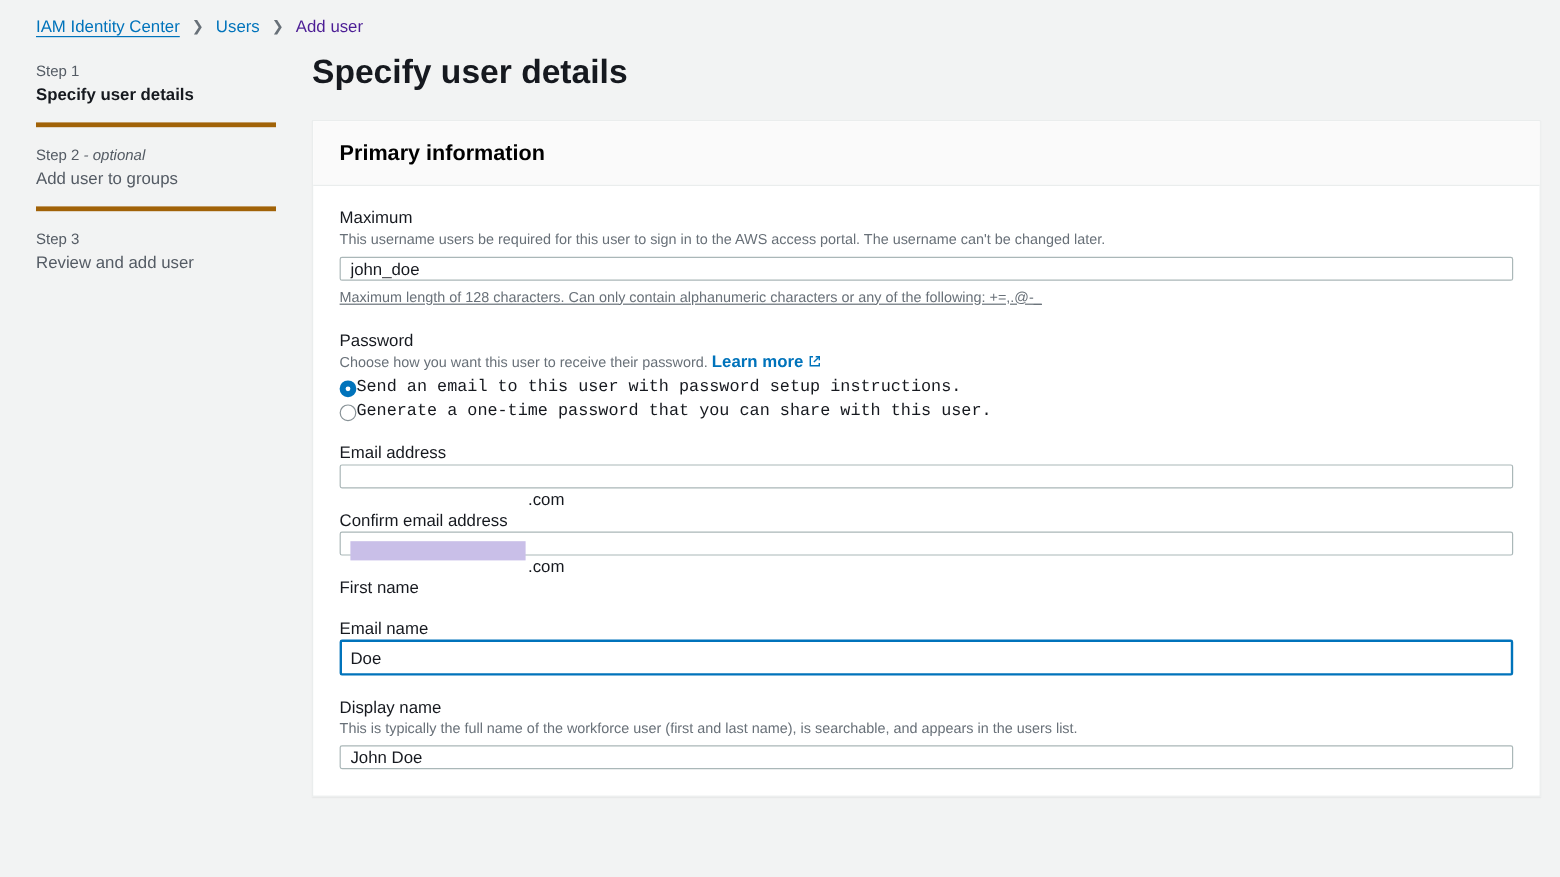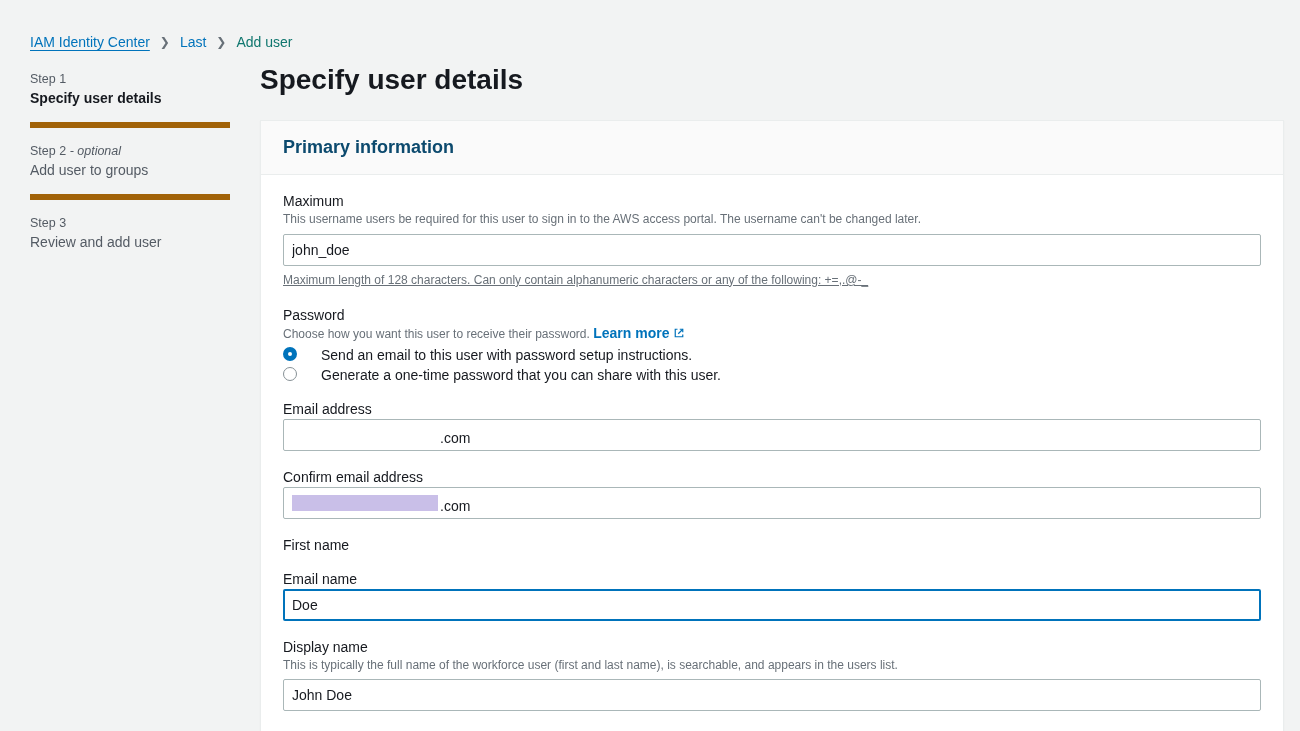--- a/index.html
+++ b/index.html
@@ -20,46 +20,45 @@
   }
 
   
   .breadcrumb {
     padding: 14px 20px 8px 30px;
     display: flex;
     align-items: center;
     gap: 10px;
     font-size: 14px;
     color: #545b64;
-    margin-top: 20px;
   }
   .breadcrumb .crumb { color: #0073bb; cursor: pointer; }
   .breadcrumb .crumb.current-link {
     text-decoration: underline;
     text-decoration-color: #0073bb;
     text-underline-offset: 3px;
   }
   .breadcrumb .chev { color: #687078; font-size: 12px; }
-  .breadcrumb .current { color: #0f766e; font-weight: 400; }
+  .breadcrumb .current { color: #4c1d95; font-weight: 400; }
 
   .body-wrap {
     display: flex;
     align-items: flex-start;
     padding: 0 0 0 30px;
   }
 
   
   .steps {
     width: 230px;
     padding: 14px 30px 0 0;
     flex-shrink: 0;
   }
   .step-block {
     padding: 0 0 16px 0;
-    border-bottom: 6px solid #a16207;
+    border-bottom: 4px solid #a16207;
     margin-bottom: 16px;
   }
   .step-block:last-child { border-bottom: none; }
   .step-num {
     font-size: 12.5px;
     color: #545b64;
     margin-bottom: 4px;
   }
   .step-num .optional { font-style: italic; }
   .step-title {
@@ -91,21 +90,21 @@
   }
   .panel-header {
     padding: 16px 22px;
     border-bottom: 1px solid #eaeded;
     background: #fafafa;
   }
   .panel-header h2 {
     margin: 0;
     font-size: 18px;
     font-weight: 700;
-    color: #0c4a6e;
+    color: #000000;
   }
   .panel-body {
     padding: 18px 22px 22px 22px;
   }
 
   .field { margin-bottom: 18px; }
   .field-label {
     font-size: 14px;
     font-weight: 400;
     color: #16191f;
@@ -119,41 +118,42 @@
   }
   .field-hint-below {
     font-size: 12px;
     color: #687078;
     margin-top: 6px;
     line-height: 1.4;
     text-decoration: underline;
   }
   .text-input {
     width: 100%;
-    height: 32px;
+    height: 20px;
     padding: 4px 8px;
     border: 1px solid #aab7b8;
     border-radius: 2px;
     font-size: 14px;
     color: #16191f;
     background: #ffffff;
     outline: none;
   }
   .text-input.focused {
     border: 2px solid #0073bb;
     padding: 13px 7px;
   }
 
   .radio-group { margin-top: 6px; }
   .radio-option {
     display: flex;
-    align-items: flex-start;
-    gap: 24px;
+    align-items: flex-end;
+    gap: 0;
     margin: 4px 0;
     cursor: pointer;
+    font-family: Liberation Mono, monospace;
   }
   .radio-circle {
     width: 14px; height: 14px;
     border: 1px solid #545b64;
     border-radius: 50%;
     position: relative;
     flex-shrink: 0;
   }
   .radio-option.selected .radio-circle {
     border: 5px solid #0073bb;
@@ -193,35 +193,35 @@
   .redact {
     position: absolute;
     left: 9px; top: 8px;
     height: 16px;
     width: 146px;
     background: #c9bfe8;
     pointer-events: none;
   }
   .email-visible {
     position: absolute;
-    left: 157px; top: 11px;
+    left: 157px; top: 21px;
     font-size: 14px;
     color: #16191f;
     pointer-events: none;
   }
 </style>
 </head>
 <body>
 
 <div class="page">
 
   <nav class="breadcrumb">
     <a class="crumb link current-link">IAM Identity Center</a>
     <span class="chev">❯</span>
-    <a class="crumb link">Last</a>
+    <a class="crumb link">Users</a>
     <span class="chev">❯</span>
     <span class="current">Add user</span>
   </nav>
 
   <div class="body-wrap">
 
     <aside class="steps">
       <div class="step-block active">
         <div class="step-num">
           <span>Step 1</span>

